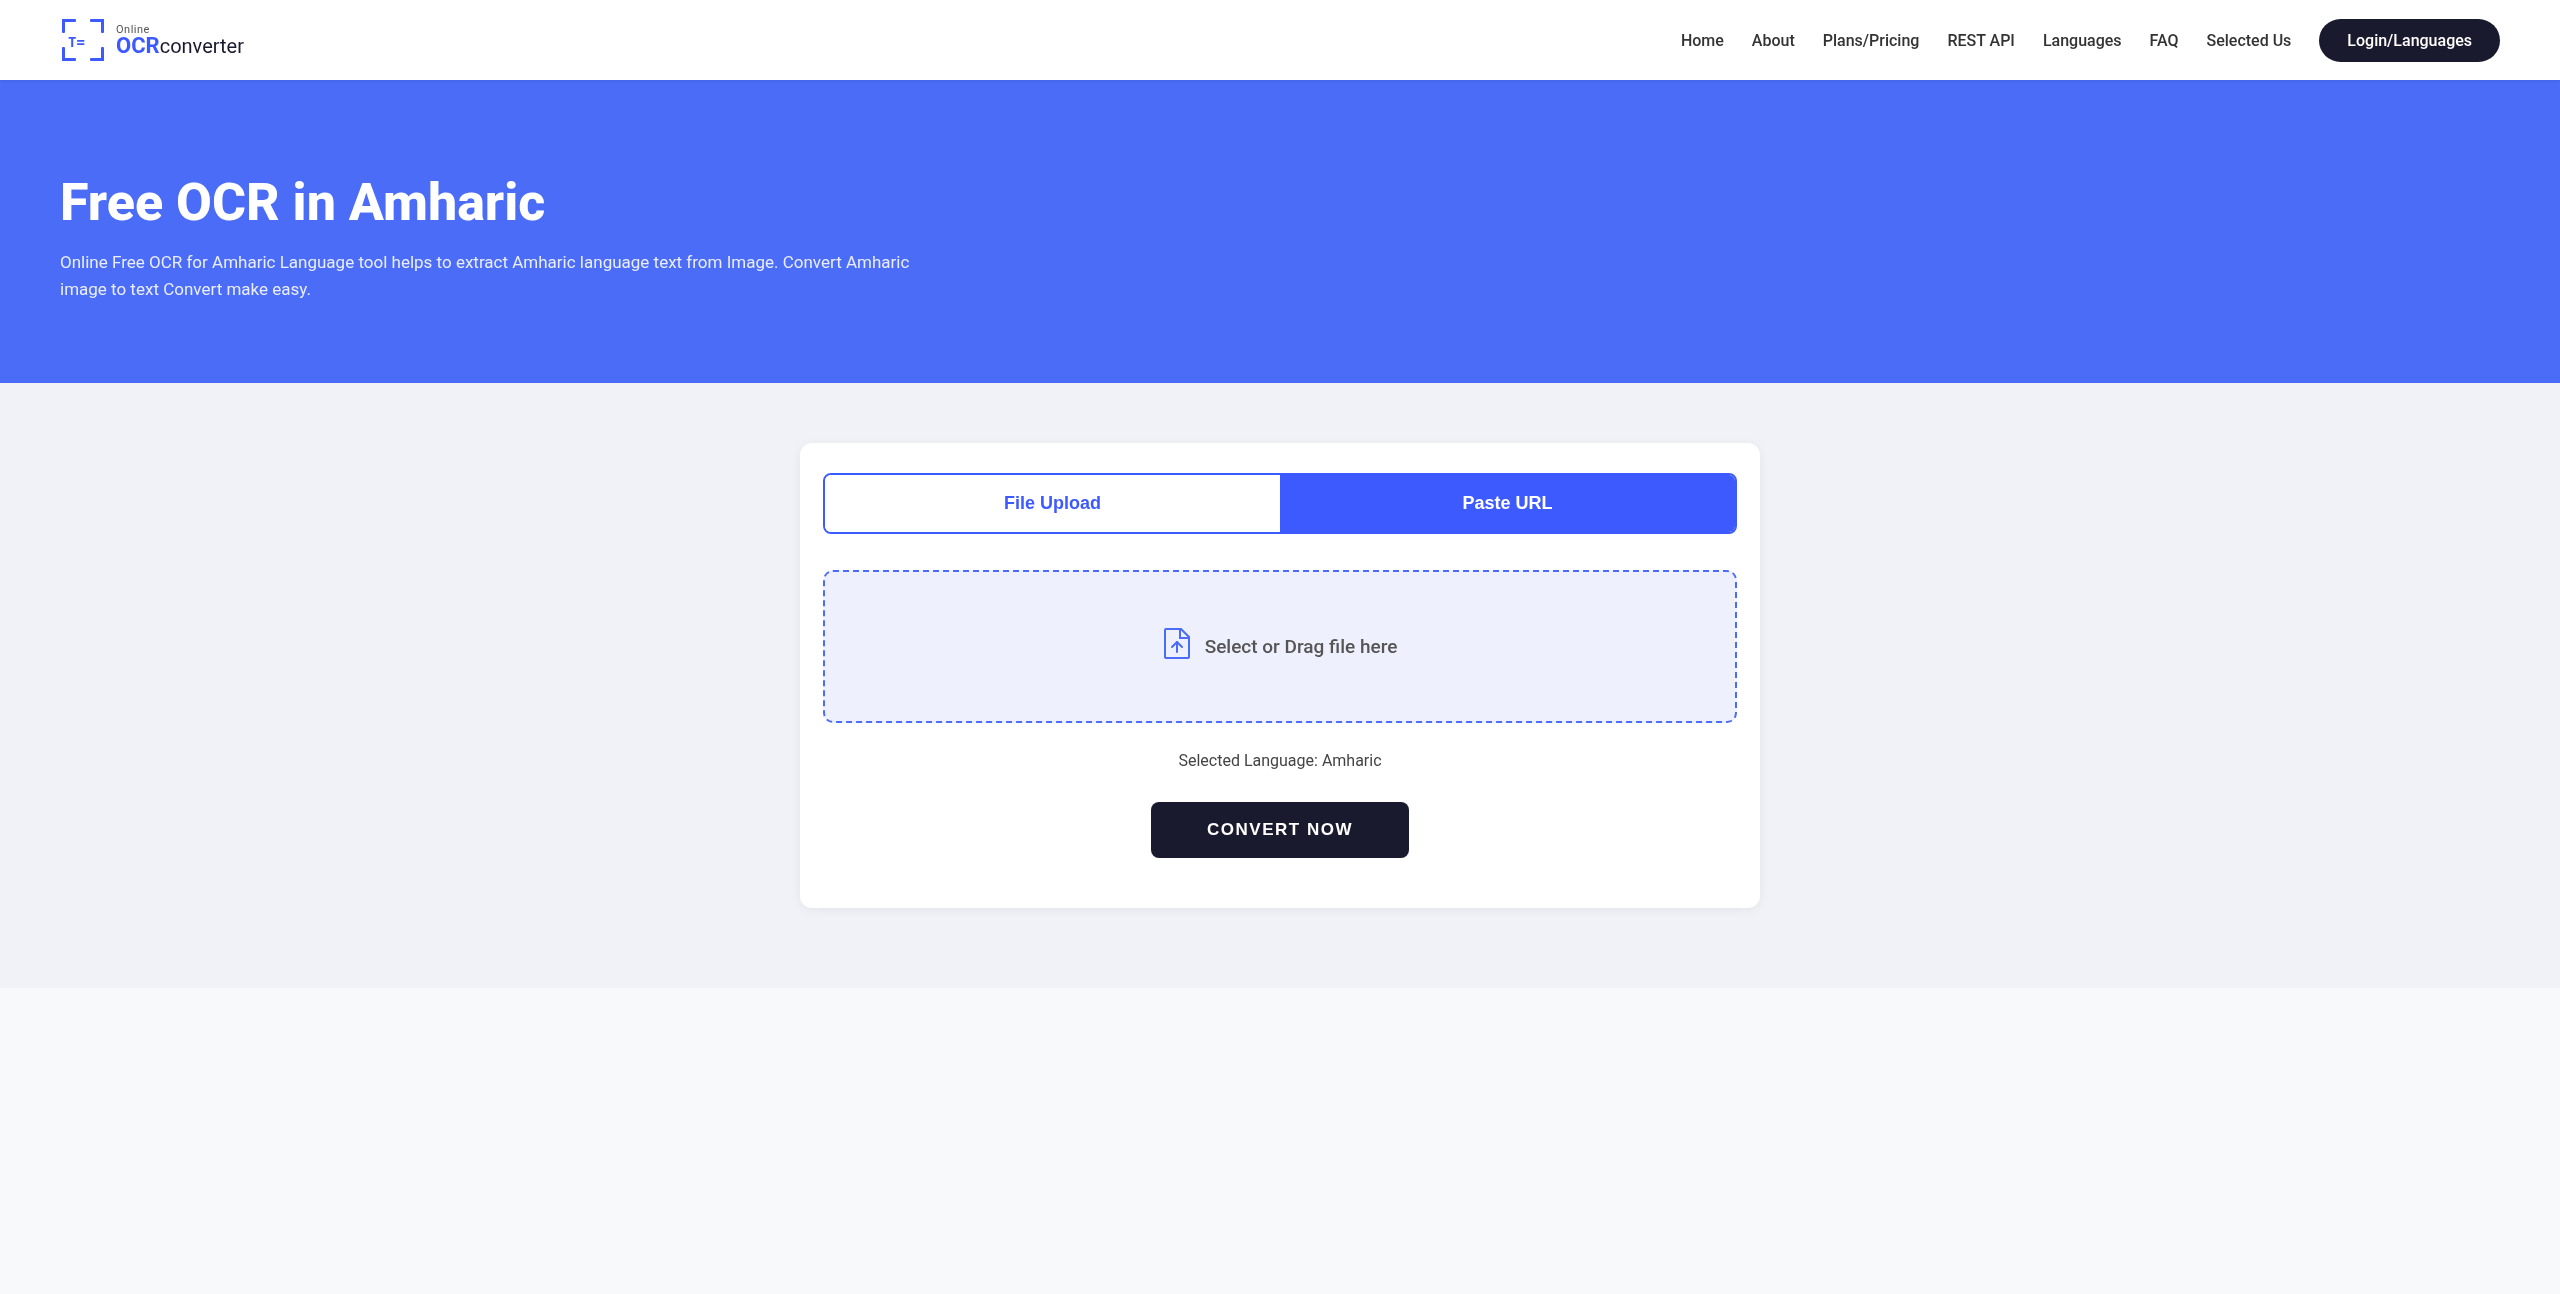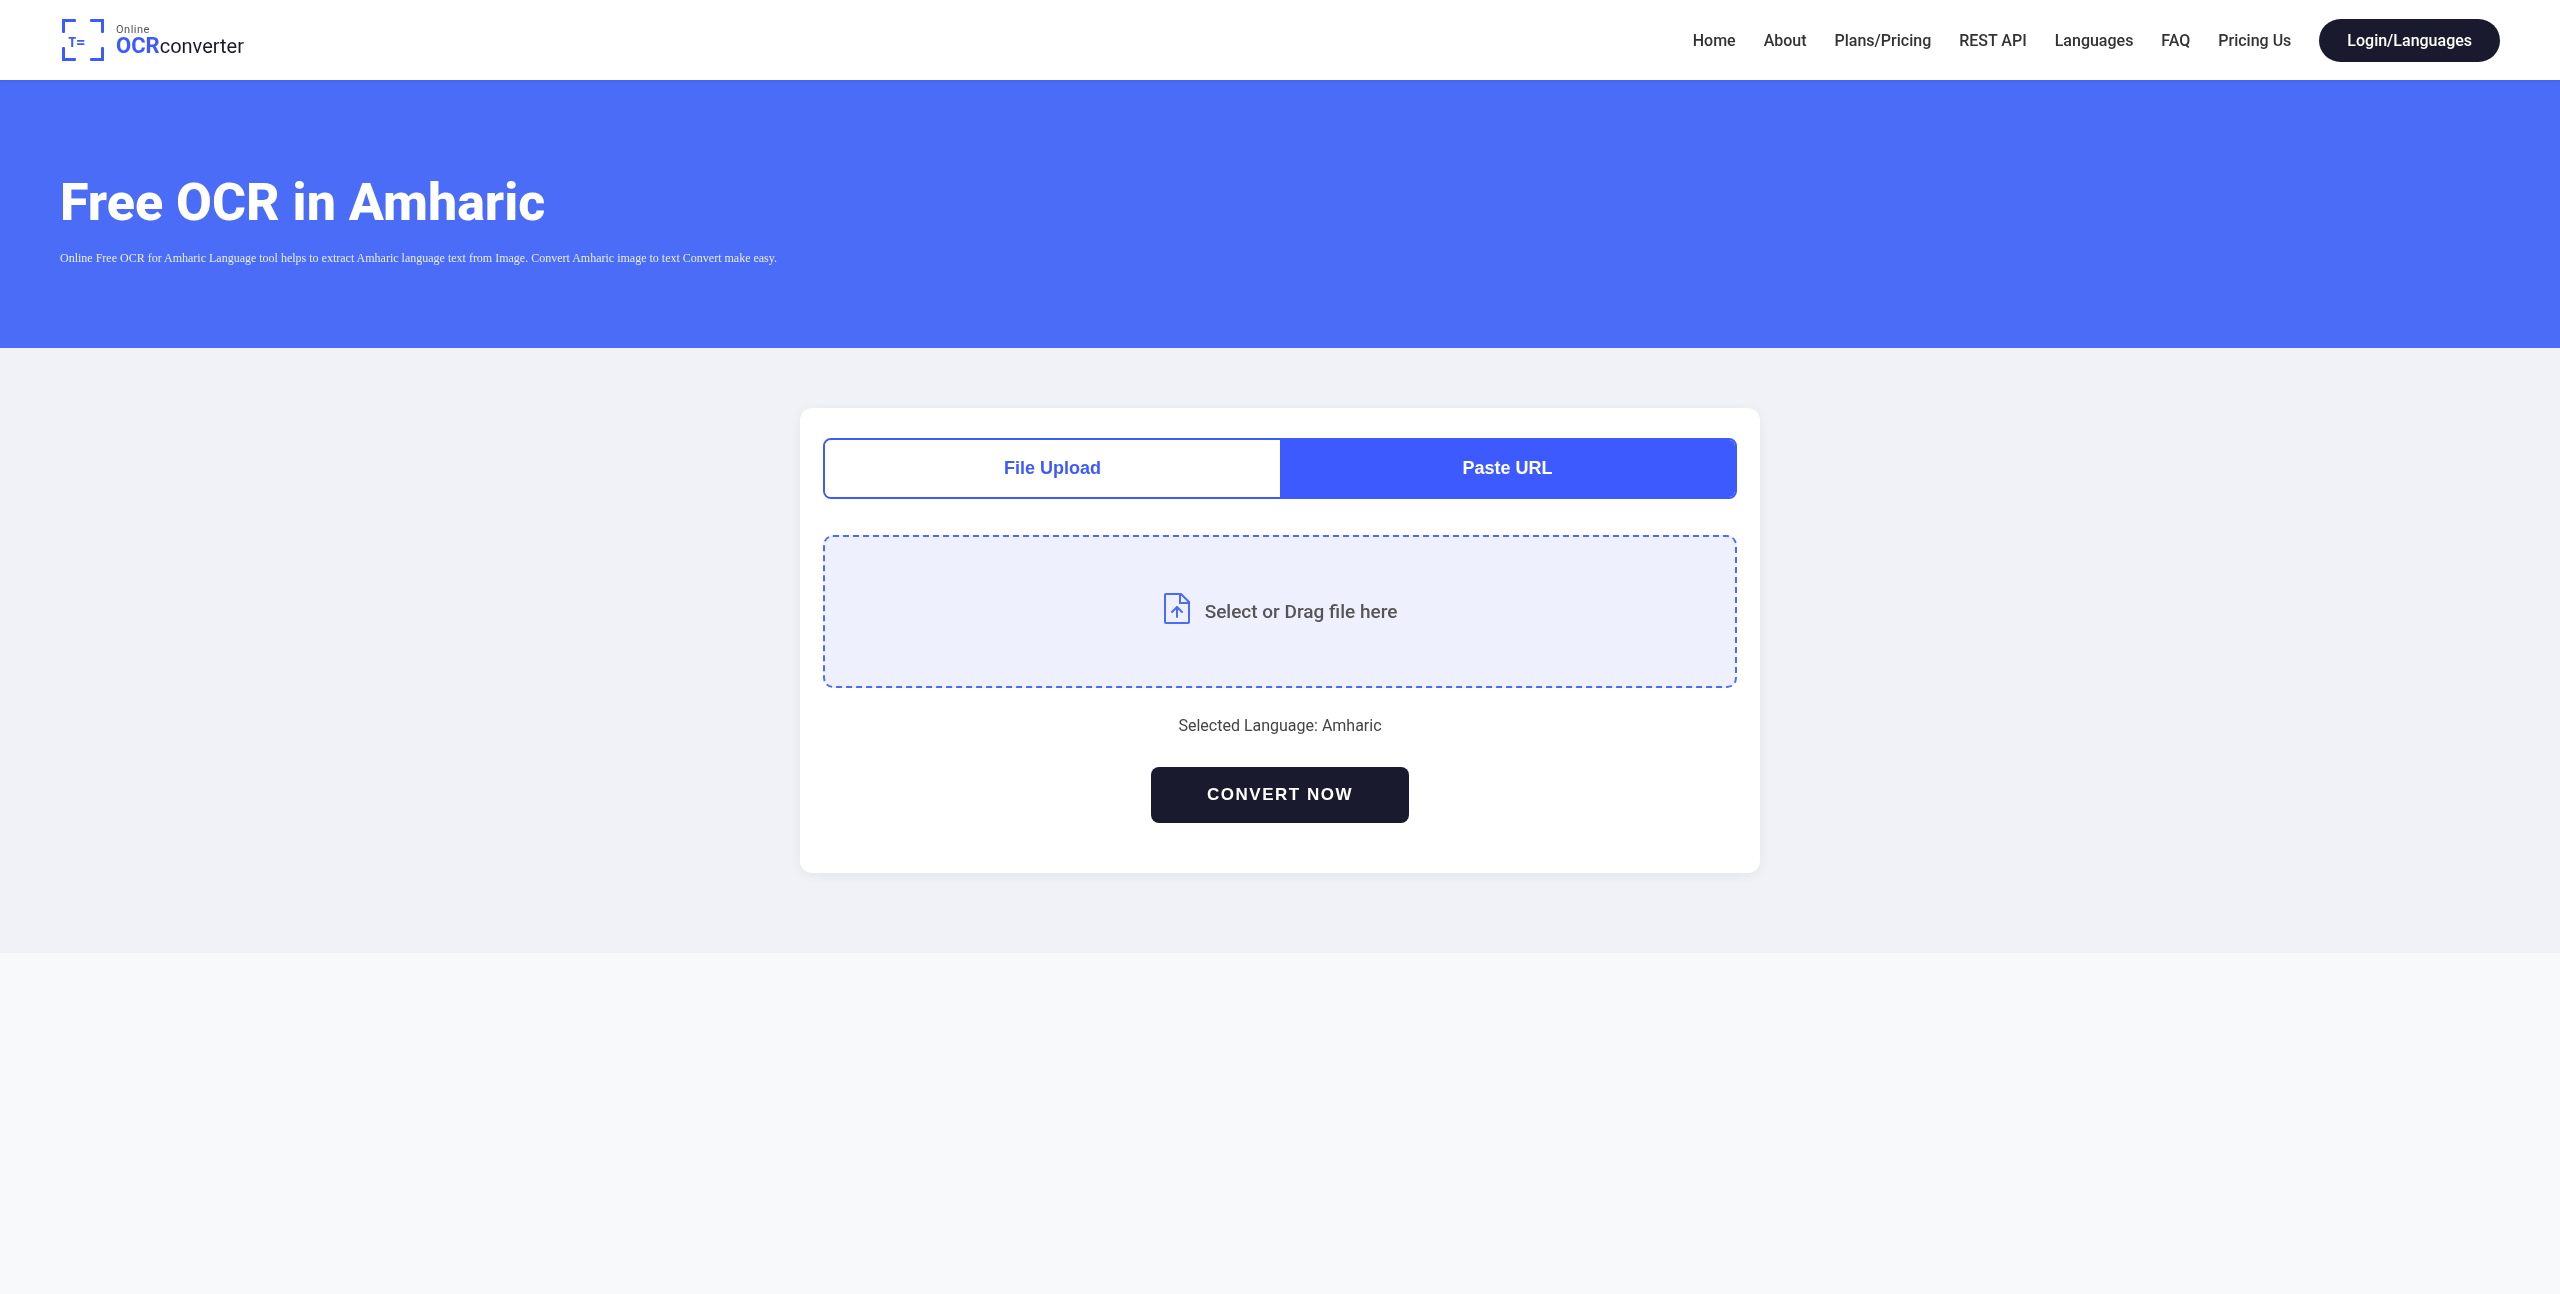--- a/index.html
+++ b/index.html
@@ -96,25 +96,24 @@
     }
 
     .hero-title {
       font-size: 52px;
       font-weight: 800;
       color: #ffffff;
       margin-bottom: 16px;
     }
 
     .hero-subtitle {
-      font-size: 12px;
+      font-size: 17px;
       color: rgba(255,255,255,0.88);
       max-width: 900px;
       line-height: 1.6;
-      font-family: Liberation Serif, serif;
     }
 
     
     .main-content {
       background: #f0f2f8;
       padding: 60px 20px 80px;
       min-height: 600px;
     }
 
     .converter-card {
@@ -231,21 +230,21 @@
     </div>
   </a>
 
   <ul class="navbar-nav">
     <li><a href="#">Home</a></li>
     <li><a href="#">About</a></li>
     <li><a href="#">Plans/Pricing</a></li>
     <li><a href="#">REST API</a></li>
     <li><a href="#">Languages</a></li>
     <li><a href="#">FAQ</a></li>
-    <li><a href="#">Pricing Us</a></li>
+    <li><a href="#">Selected Us</a></li>
     <li><a href="#" class="btn-login">Login/Languages</a></li>
   </ul>
 </nav>
 
 <section class="hero">
   <h1 class="hero-title">Free OCR in Amharic</h1>
   <p class="hero-subtitle">Online Free OCR for Amharic Language tool helps to extract Amharic language text from Image. Convert Amharic image to text Convert make easy.</p>
 </section>
 
 <main class="main-content">

